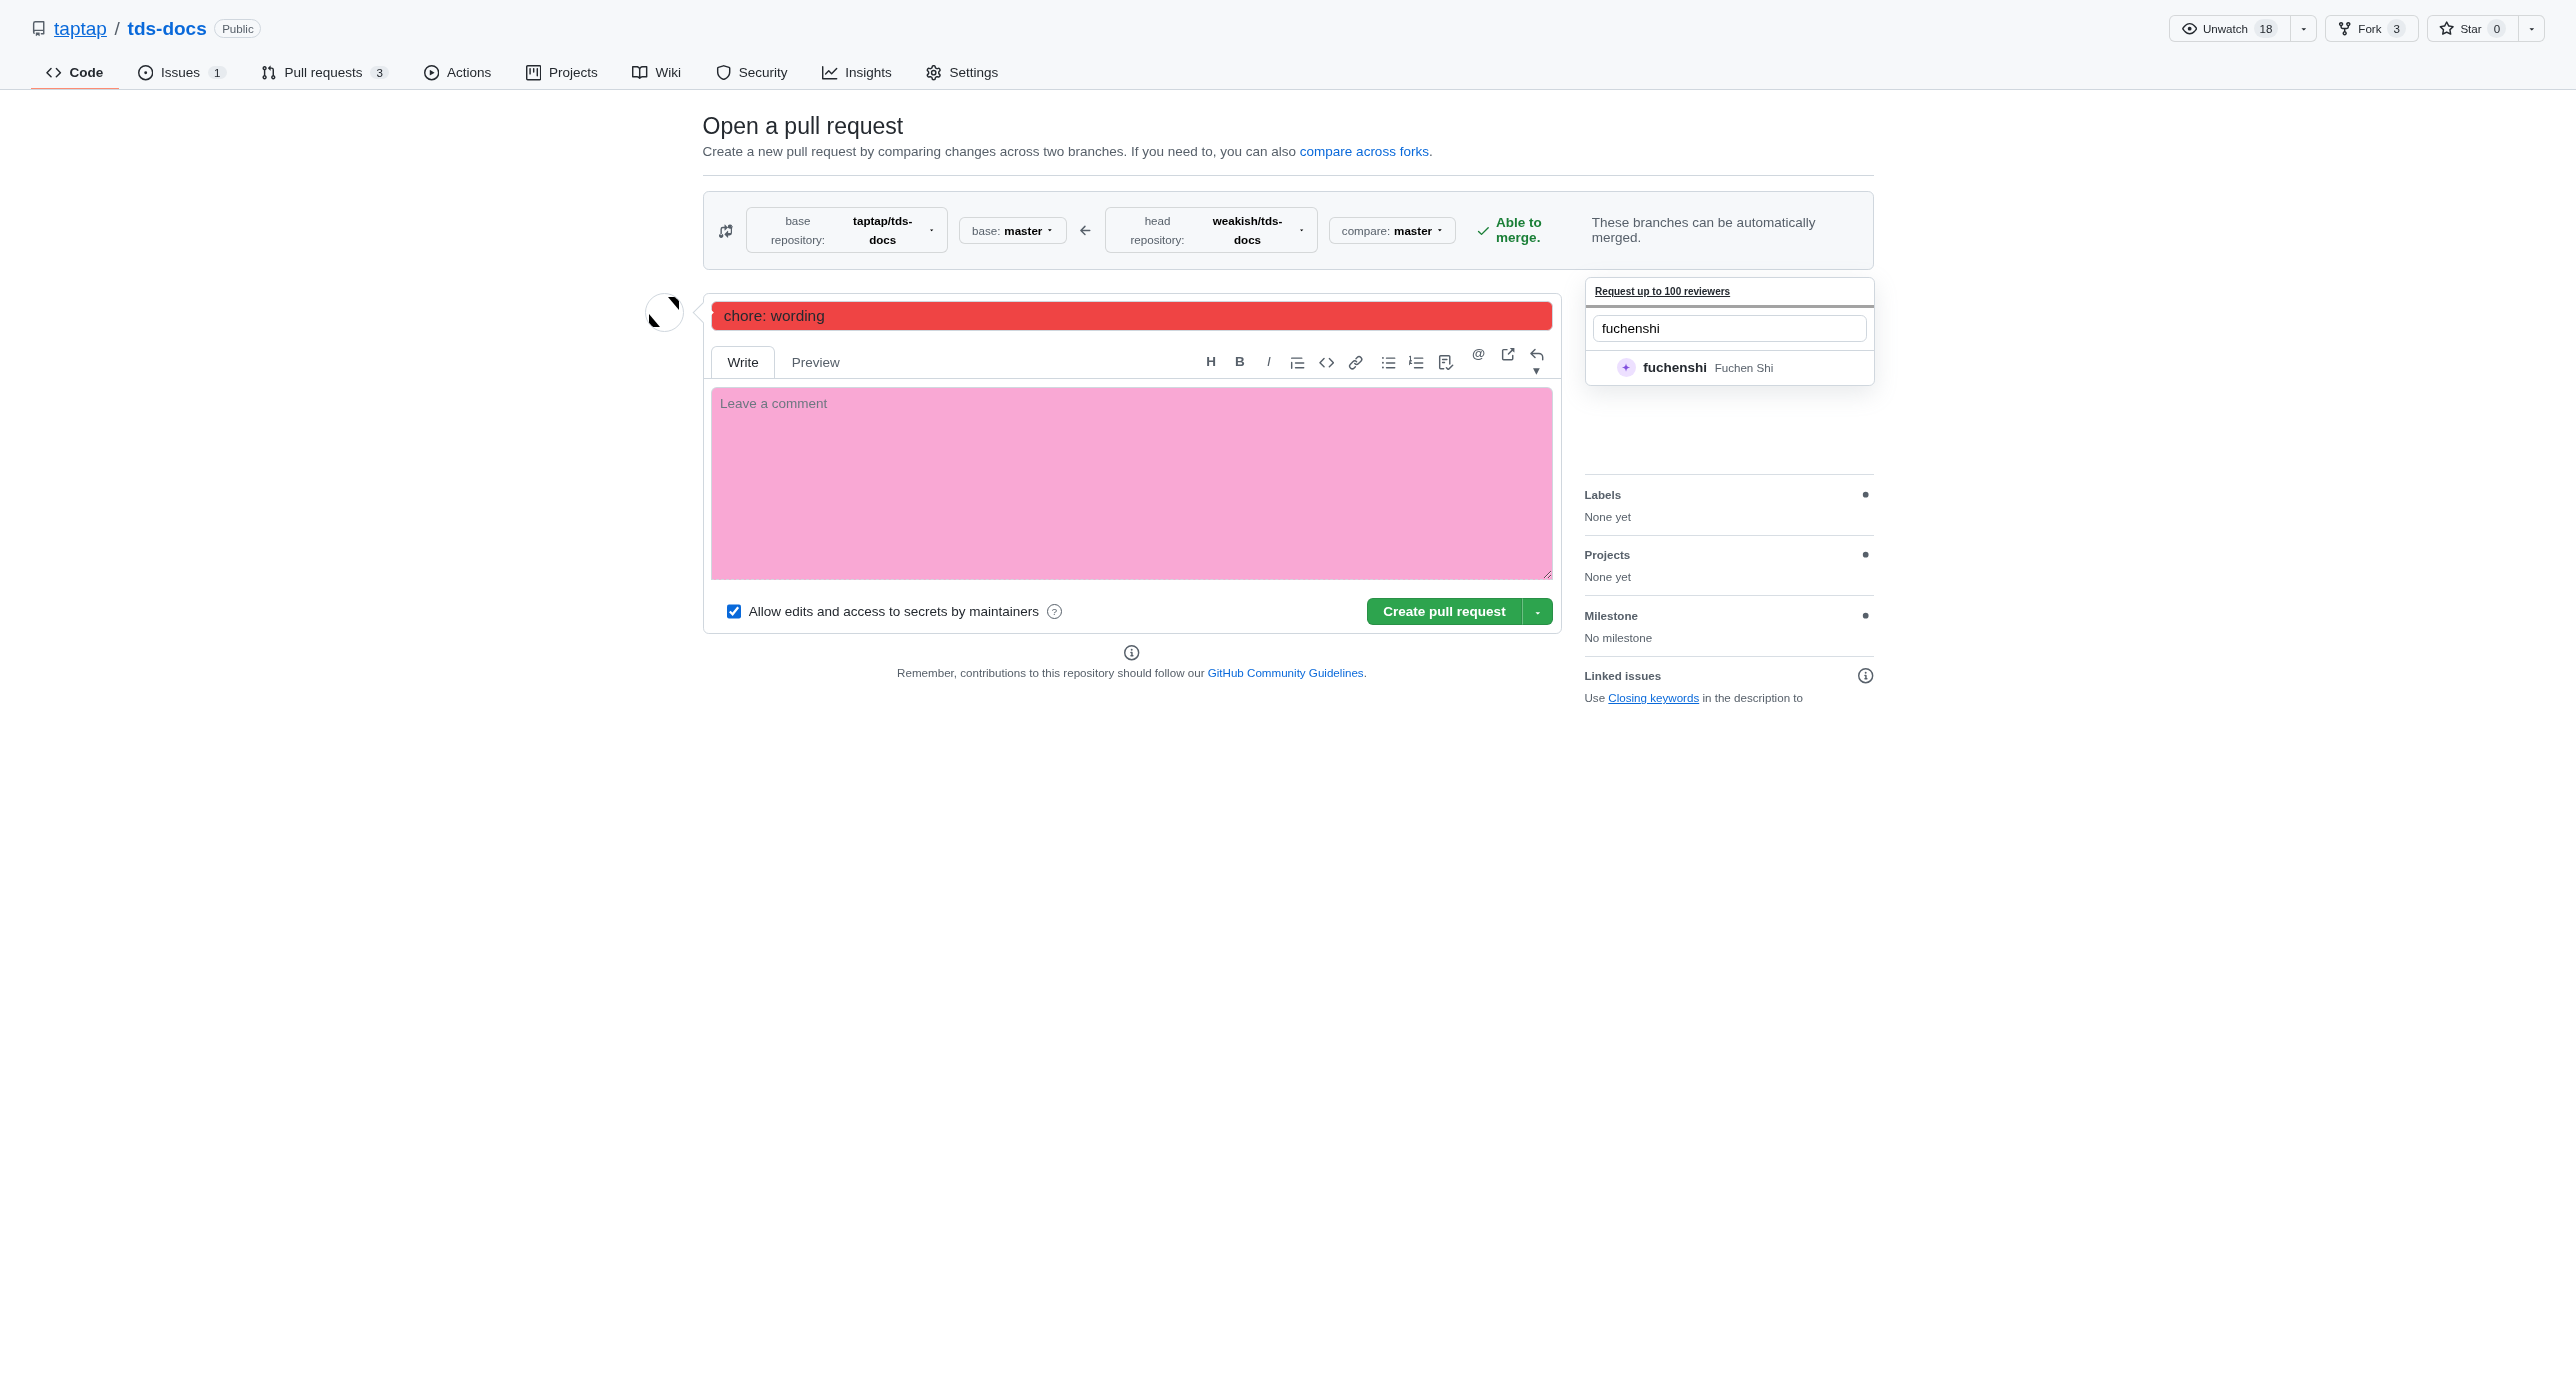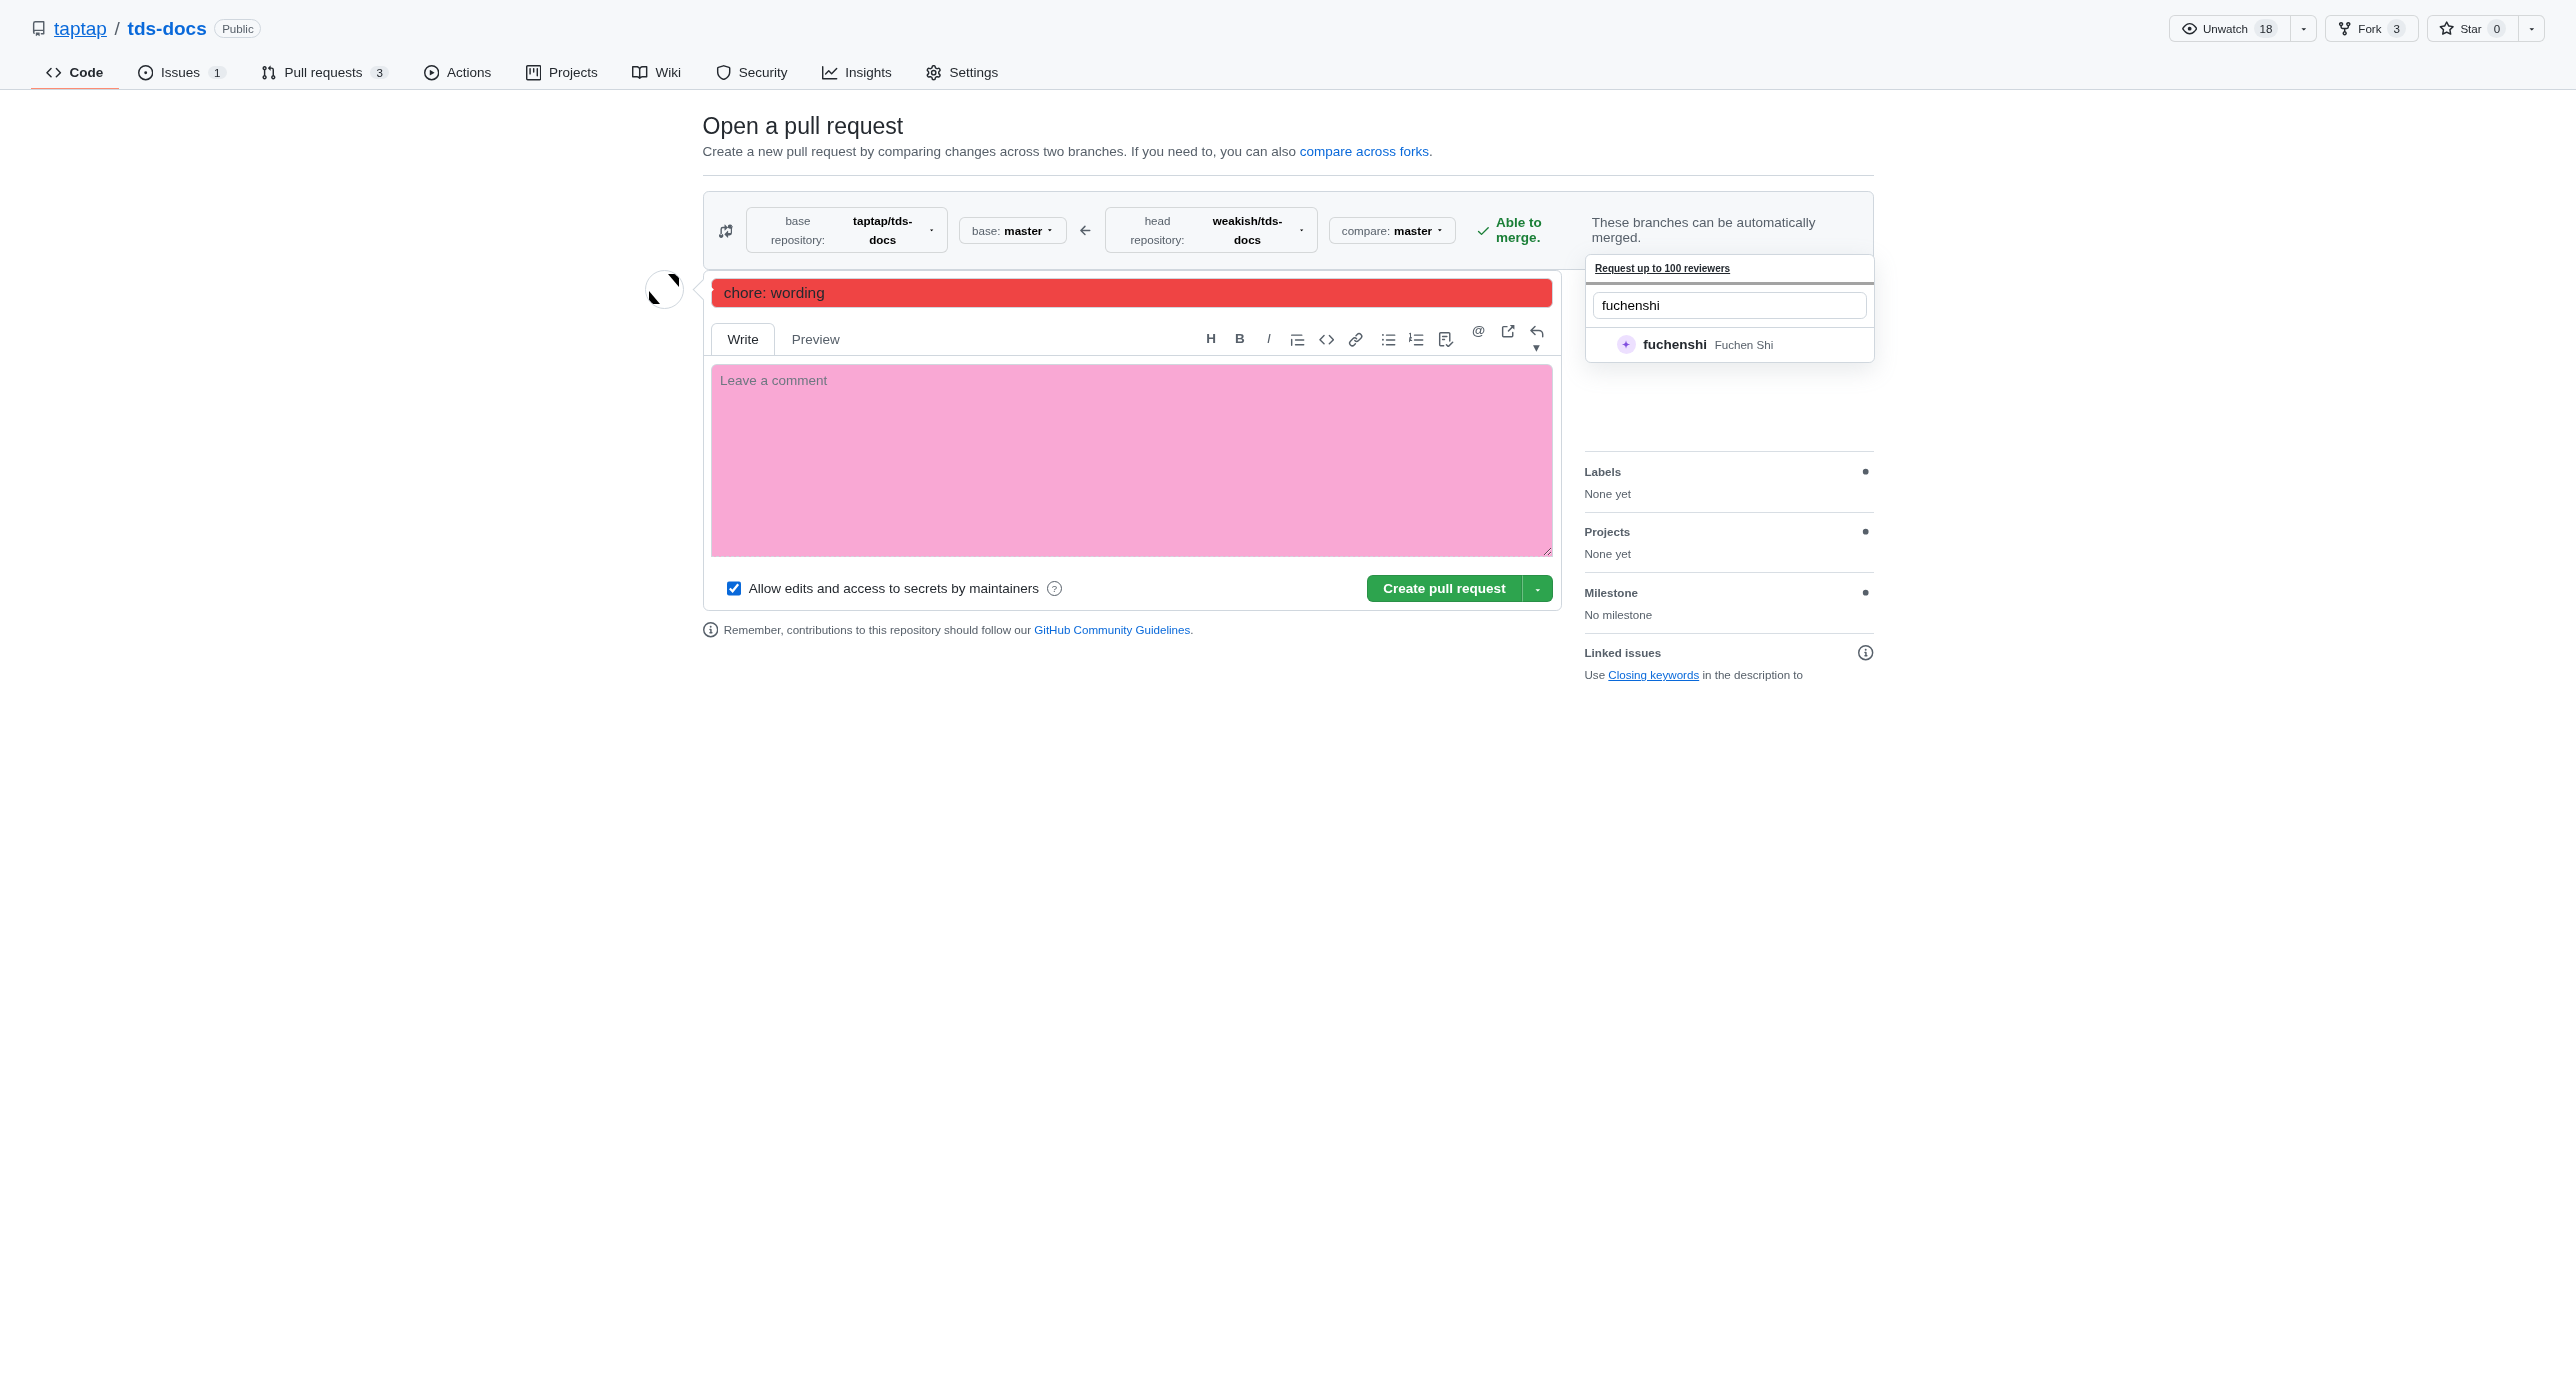--- a/index.html
+++ b/index.html
@@ -86,21 +86,21 @@
 .page-sub a { color: #0969da; text-decoration: none; }
 .divider { border-top: 1px solid #d0d7de; margin: 15.4px 0; }
 .compare-bar {
   background: #f6f8fa;
   border: 1px solid #d0d7de;
   border-radius: 5.8px;
   padding: 15.4px 15.4px;
   display: flex;
   align-items: center;
   gap: 11.6px;
-  margin-bottom: 0;
+  margin-bottom: 23px;
 }
 .compare-bar .swap-icon { color: #57606a; }
 .select-btn {
   background: #f6f8fa;
   border: 1px solid rgba(27,31,36,0.15);
   border-radius: 5.8px;
   padding: 2.9px 11.6px;
   font-size: 11.6px;
   line-height: 19px;
   display: inline-flex;
@@ -215,21 +215,21 @@
   border-radius: 5.8px;
   padding: 4.8px 15.4px;
   font-size: 13.5px;
   font-weight: 600;
   cursor: pointer;
   margin-left: auto;
 }
 .btn-primary-group { display: inline-flex; margin-left: auto; }
 .btn-primary-group .btn-primary:first-child { border-top-right-radius: 0; border-bottom-right-radius: 0; }
 .btn-primary-group .btn-primary:last-child { border-top-left-radius: 0; border-bottom-left-radius: 0; border-left: 1px solid rgba(255,255,255,0.3); padding: 4.8px 9.6px; }
-.footer-note { font-size: 11.6px; color: #57606a; margin-top: 11.6px; display: flex; align-items: center; gap: 5.8px; margin-left: 0; }
+.footer-note { font-size: 11.6px; color: #57606a; margin-top: 11.6px; display: flex; align-items: center; gap: 5.8px; margin-left: 0; flex-direction: column; }
 .footer-note a { color: #0969da; text-decoration: none; }
 .sidebar-section {
   border-bottom: 1px solid #d8dee4;
   padding: 11.6px 0;
 }
 .sidebar-section .hdr {
   display: flex; align-items: center;
   font-size: 11.6px; font-weight: 600; color: #57606a;
   margin-bottom: 7.7px;
 }

